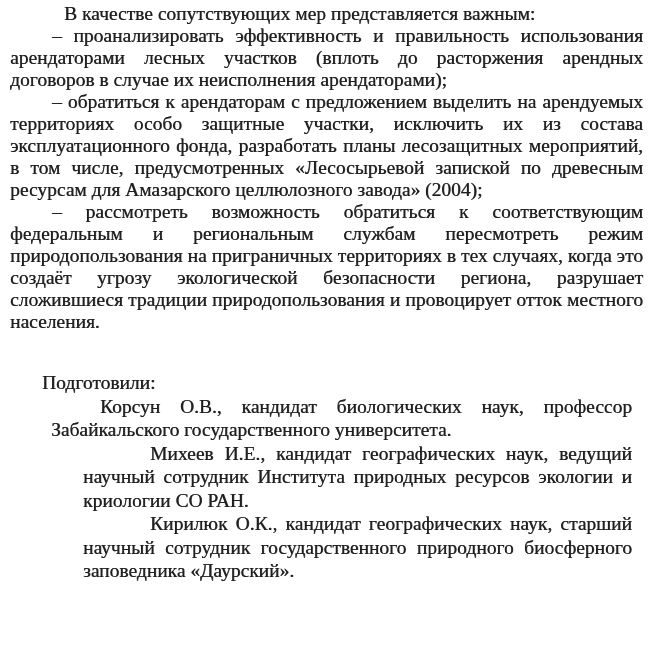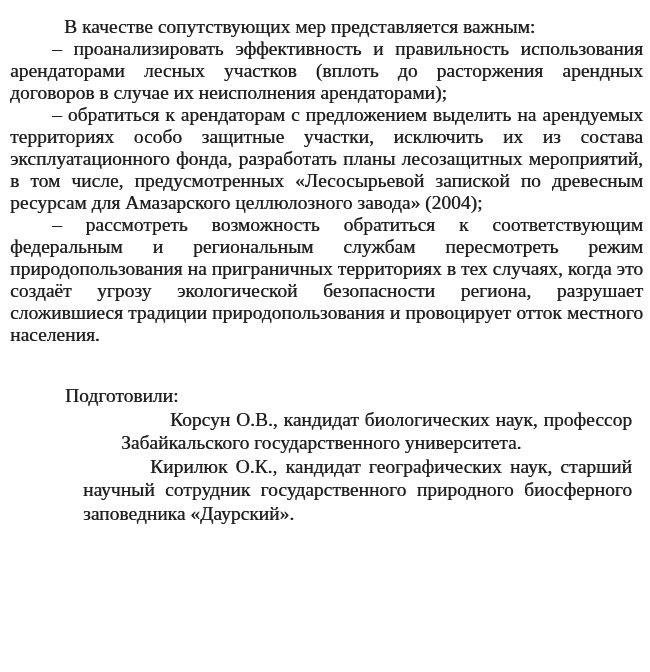--- a/index.html
+++ b/index.html
@@ -5,21 +5,21 @@
   html, body {
     margin: 0;
     padding: 0;
     background: #ffffff;
   }
   .page {
     position: relative;
     width: 650px;
     height: 672px;
     box-sizing: border-box;
-    padding: 16px 7px 0 10px;
+    padding: 3px 7px 0 10px;
     overflow: hidden;
     background: #ffffff;
     font-family: "Liberation Serif", "DejaVu Serif", serif;
     font-size: 19.5px;
     line-height: 22px;
     color: #1f1f1f;
     text-shadow: 0.45px 0 0 rgba(20,20,20,0.75);
   }
   .para {
     margin: 0;
@@ -29,30 +29,30 @@
     text-indent: 54px;
   }
   .para-measure {
     text-indent: 42px;
   }
   .prepared {
     margin-top: 38px;
     line-height: 23.5px;
   }
   .prepared-heading {
-    margin: 0 0 0 55px;
+    margin: 0 0 0 32px;
     text-align: left;
   }
   .author-entry {
     margin: 0 11px 0 73px;
     text-indent: 67px;
     text-align: justify;
   }
   .author-entry.first {
-    margin-left: 111px;
+    margin-left: 41px;
     text-indent: 49px;
   }
 </style>
 </head>
 <body>
 
 <div class="page">
 
   <p class="para para-intro">В качестве сопутствующих мер представляется важным:</p>
 
@@ -63,18 +63,19 @@
 
   <p class="para para-measure">– рассмотреть возможность обратиться к соответствующим федеральным и региональным службам пересмотреть режим природопользования на приграничных территориях в тех случаях, когда это создаёт угрозу экологической безопасности региона, разрушает сложившиеся традиции природопользования и провоцирует отток местного населения.</p>
 
   <div class="prepared">
 
     <p class="prepared-heading">Подготовили:</p>
 
     <p class="author-entry first">Корсун О.В., кандидат биологических наук, профессор Забайкальского государственного университета.</p>
 
 
+    <p class="author-entry">Михеев И.Е., кандидат географических наук, ведущий научный сотрудник Института природных ресурсов экологии и криологии СО РАН.</p>
 
     <p class="author-entry">Кирилюк О.К., кандидат географических наук, старший научный сотрудник государственного природного биосферного заповедника «Даурский».</p>
 
   </div>
 
 </div>
 
 </body></html>

